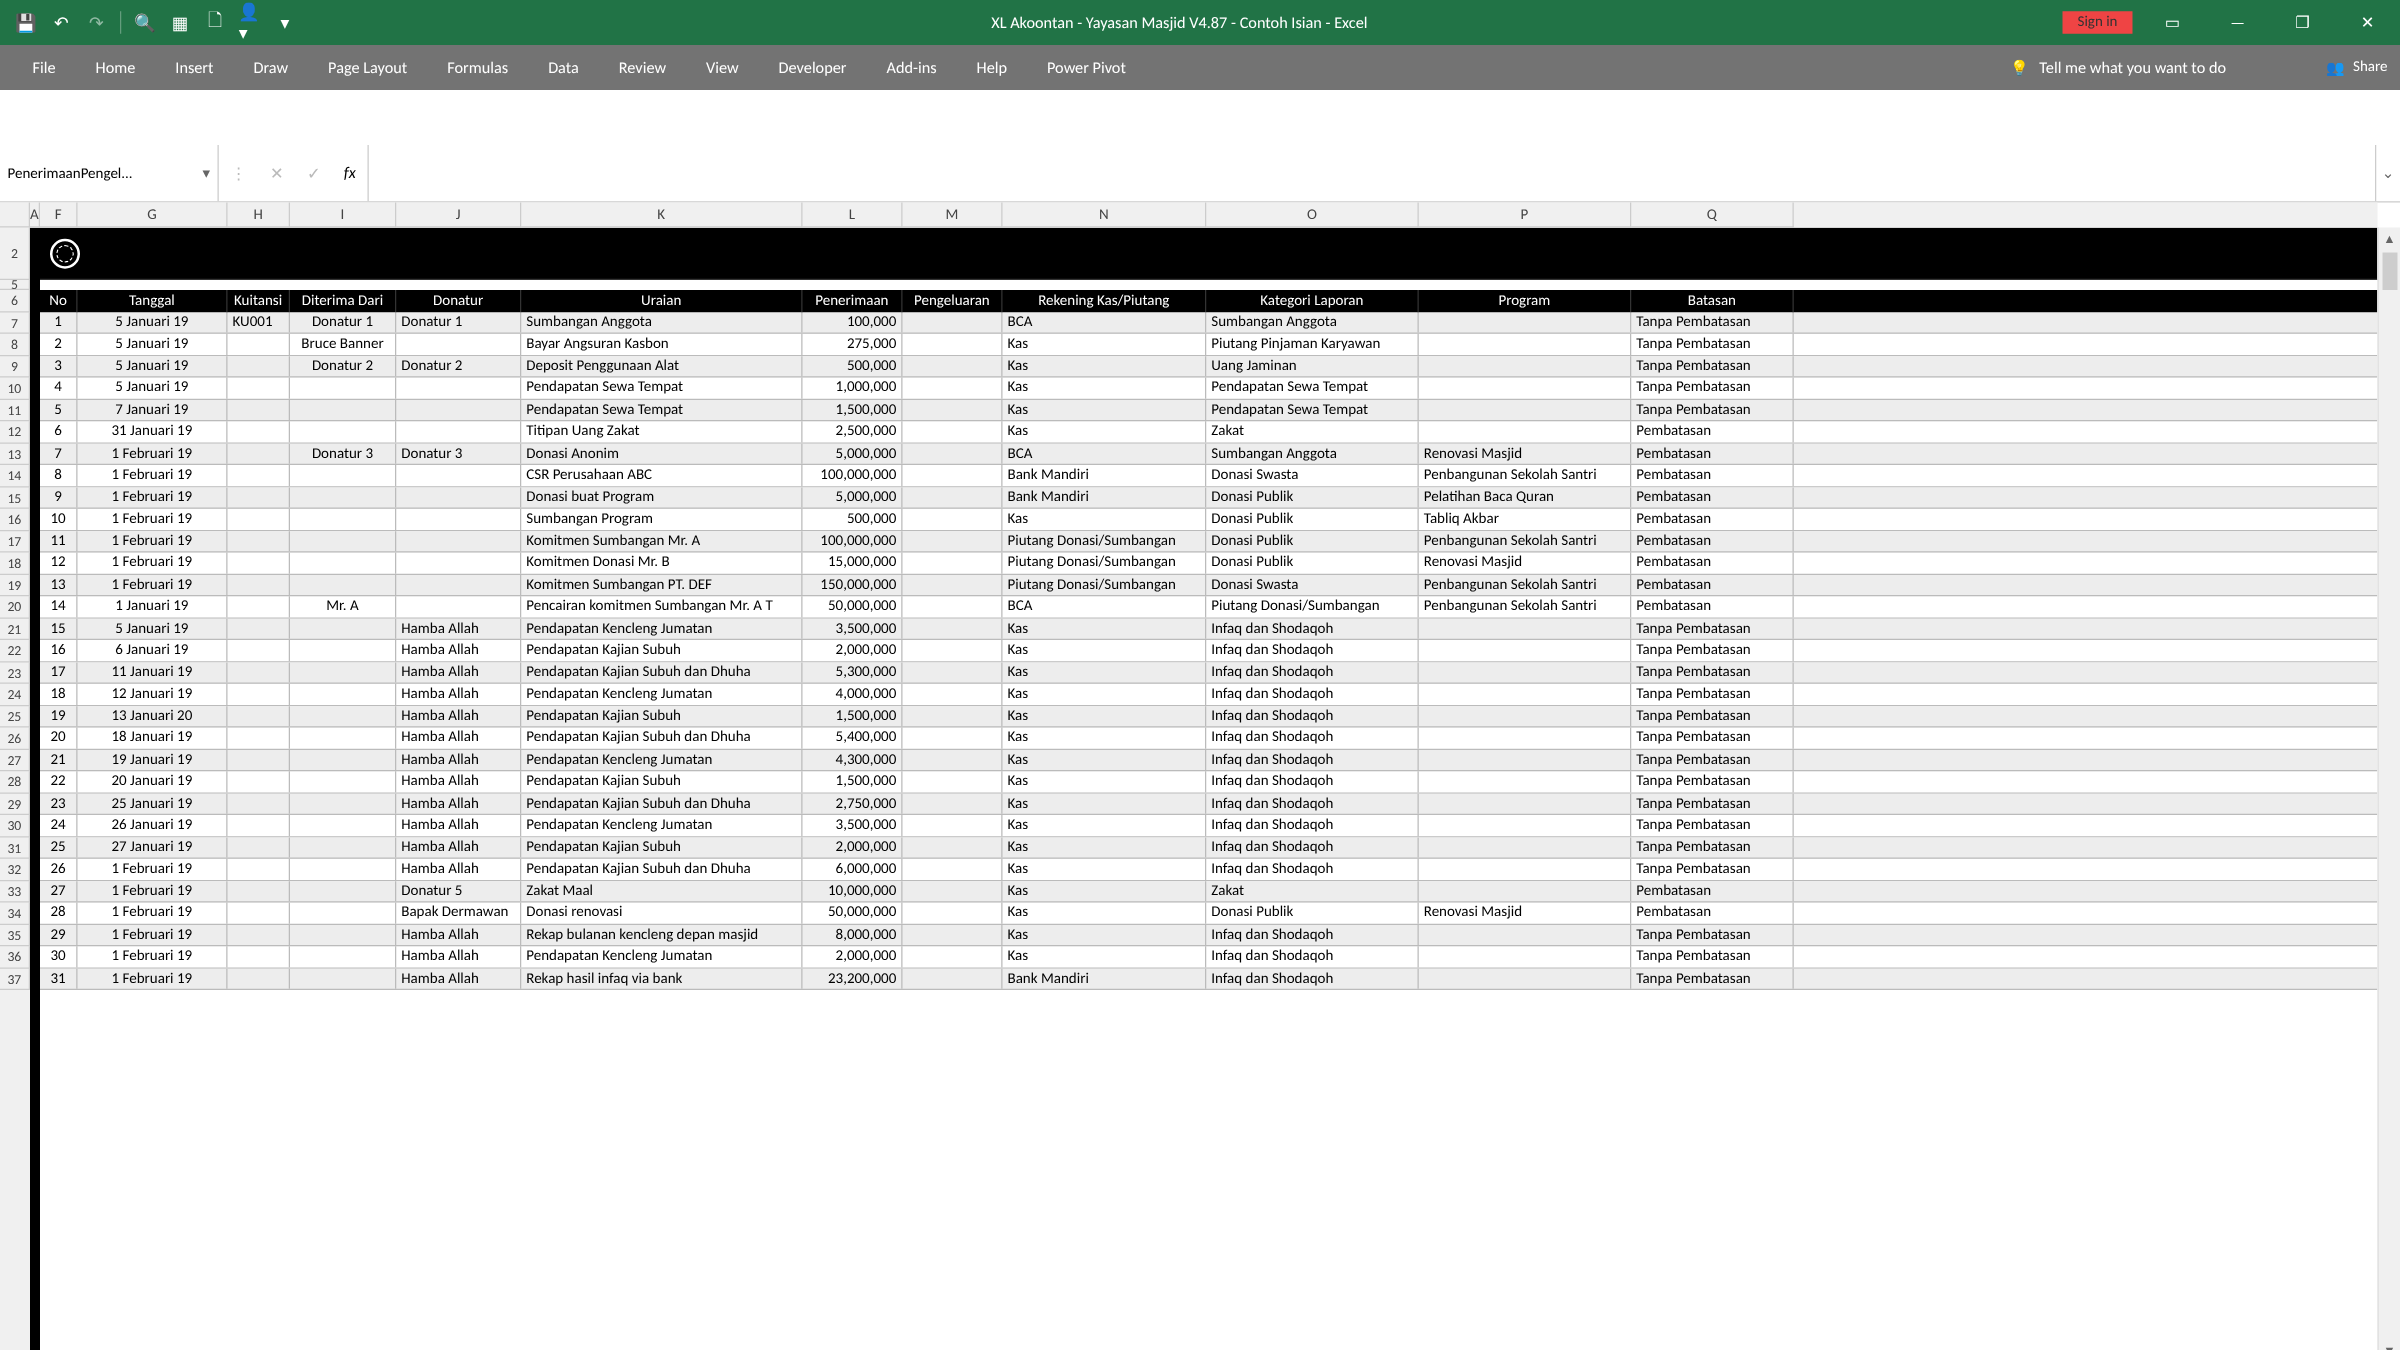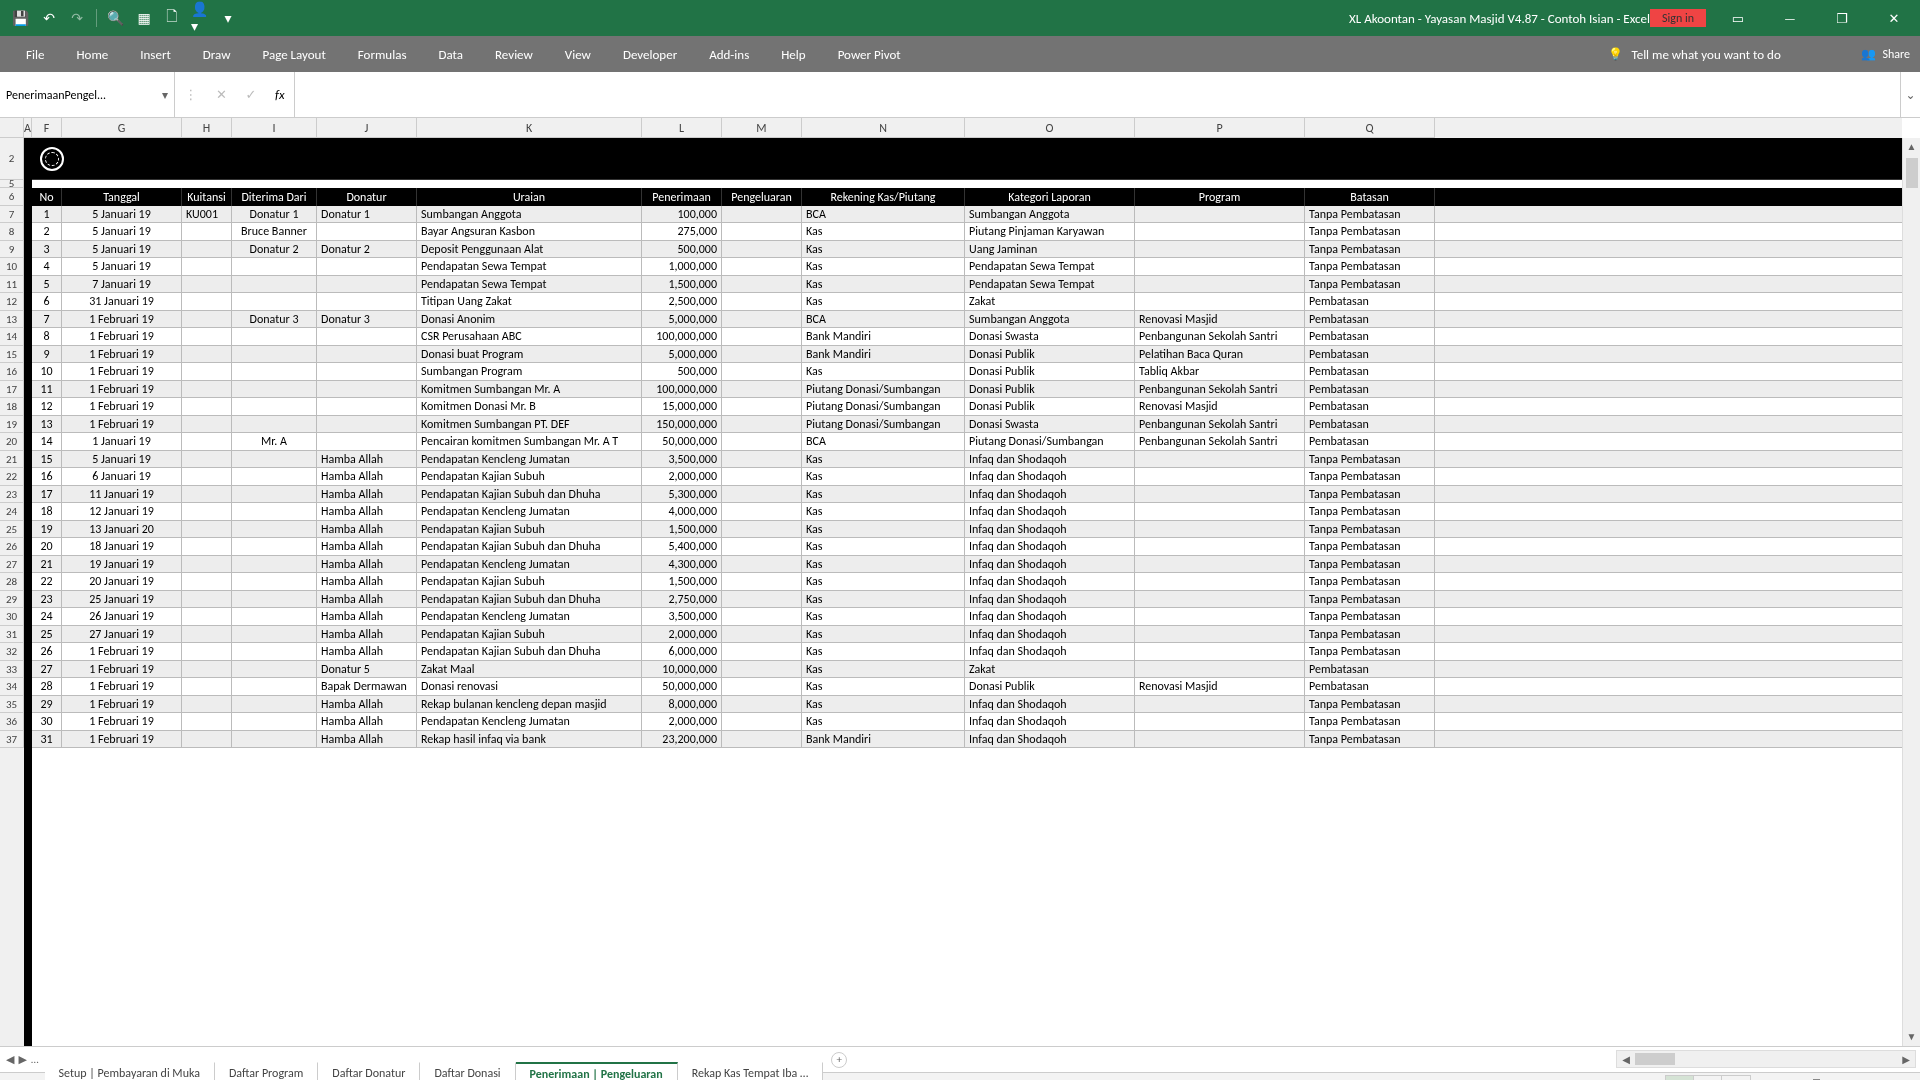--- a/index.html
+++ b/index.html
@@ -3,37 +3,37 @@
 <meta charset="utf-8">
 <style>
 * { margin: 0; padding: 0; box-sizing: border-box; font-family: "Segoe UI", Calibri, sans-serif; }
 body { background: #fff; overflow: hidden; font-size: 12px; }
 
 
 .title-bar { background: #217346; height: 36px; display: flex; align-items: center; color: #fff; padding: 0 6px; }
 .qat { display: flex; align-items: center; gap: 10px; padding-left: 6px; }
 .qat .qat-icon { width: 18px; height: 18px; display: flex; align-items: center; justify-content: center; font-size: 14px; cursor: pointer; color: #fff; }
 .qat .sep { width: 1px; height: 18px; background: rgba(255,255,255,0.3); }
-.title-center { flex: 1; text-align: right; font-size: 13px; }
+.title-center { flex: 1; text-align: center; font-size: 13px; }
 .title-right { display: flex; align-items: center; gap: 12px; }
 .signin { background: #ef4444; color: #333; padding: 2px 12px; font-size: 12px; cursor: pointer; }
 .wc { width: 40px; height: 30px; display: flex; align-items: center; justify-content: center; cursor: pointer; font-size: 13px; }
 
 
 .ribbon { background: #737373; height: 36px; display: flex; align-items: center; padding: 0 10px; justify-content: space-between; }
 .ribbon-tabs { display: flex; gap: 0; }
 .ribbon-tab { color: #fff; padding: 8px 16px; font-size: 13px; cursor: pointer; }
 .ribbon-right { display: flex; align-items: center; gap: 10px; color: #fff; }
 .tell-me { display: flex; align-items: center; gap: 8px; }
 .tell-me input { background: transparent; border: none; color: #fff; font-size: 13px; width: 220px; outline: none; }
 .tell-me input::placeholder { color: #fff; }
 .share { color: #fff; display: flex; align-items: center; gap: 6px; cursor: pointer; }
 
 
-.fx-bar { height: 46px; border-bottom: 1px solid #ccc; display: flex; align-items: center; background: #fff; }
+.fx-bar { height: 46px; border-bottom: 1px solid #ccc; display: flex; align-items: center; background: #fff; margin-top: 44px; }
 .name-box { width: 175px; border-right: 1px solid #ccc; display: flex; align-items: center; height: 100%; padding: 0 6px; justify-content: space-between; }
 .name-box input { border: none; outline: none; font-size: 12px; width: 140px; }
 .fx-ctrls { width: 120px; display: flex; align-items: center; justify-content: space-around; border-right: 1px solid #ccc; height: 100%; color: #999; }
 .fx-ctrls span { cursor: pointer; font-size: 13px; }
 .fx-input { flex: 1; padding: 0 6px; }
 .fx-input input { width: 100%; border: none; outline: none; font-size: 12px; }
 .fx-expand { width: 20px; text-align: center; color: #666; cursor: pointer; border-left: 1px solid #ccc; height: 100%; display: flex; align-items: center; justify-content: center; }
 
 
 .grid-wrap { display: flex; height: calc(100vh - 36px - 36px - 30px - 26px - 24px); position: relative; }

